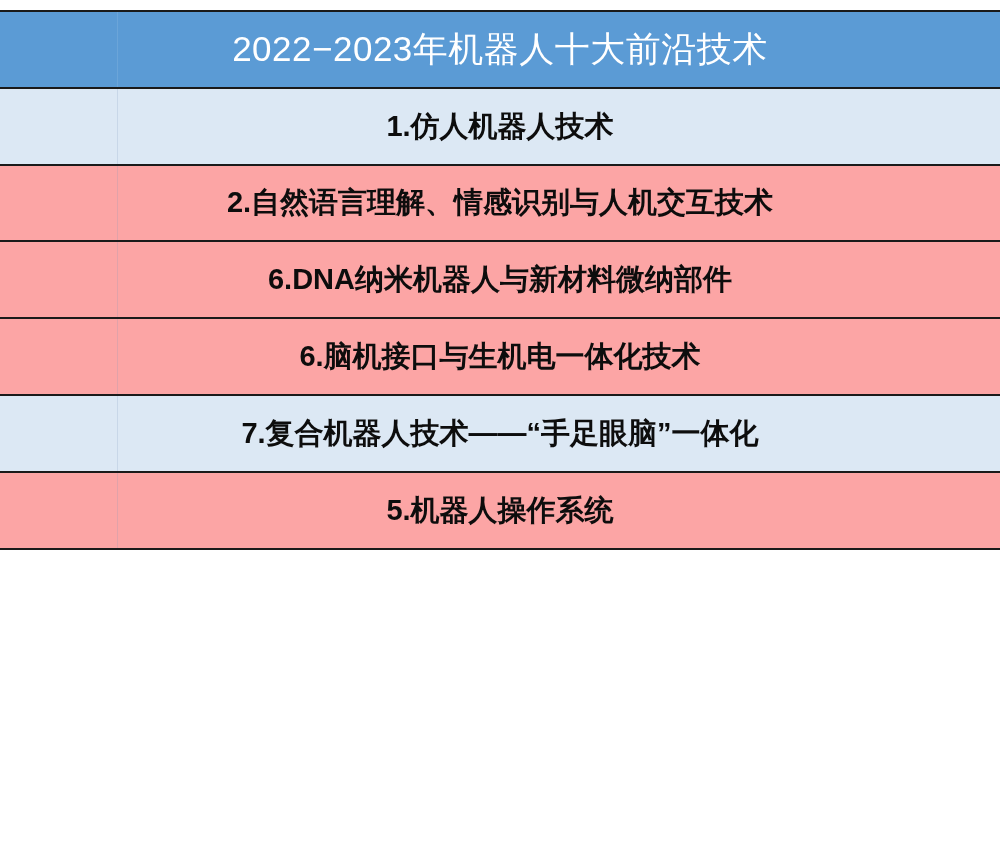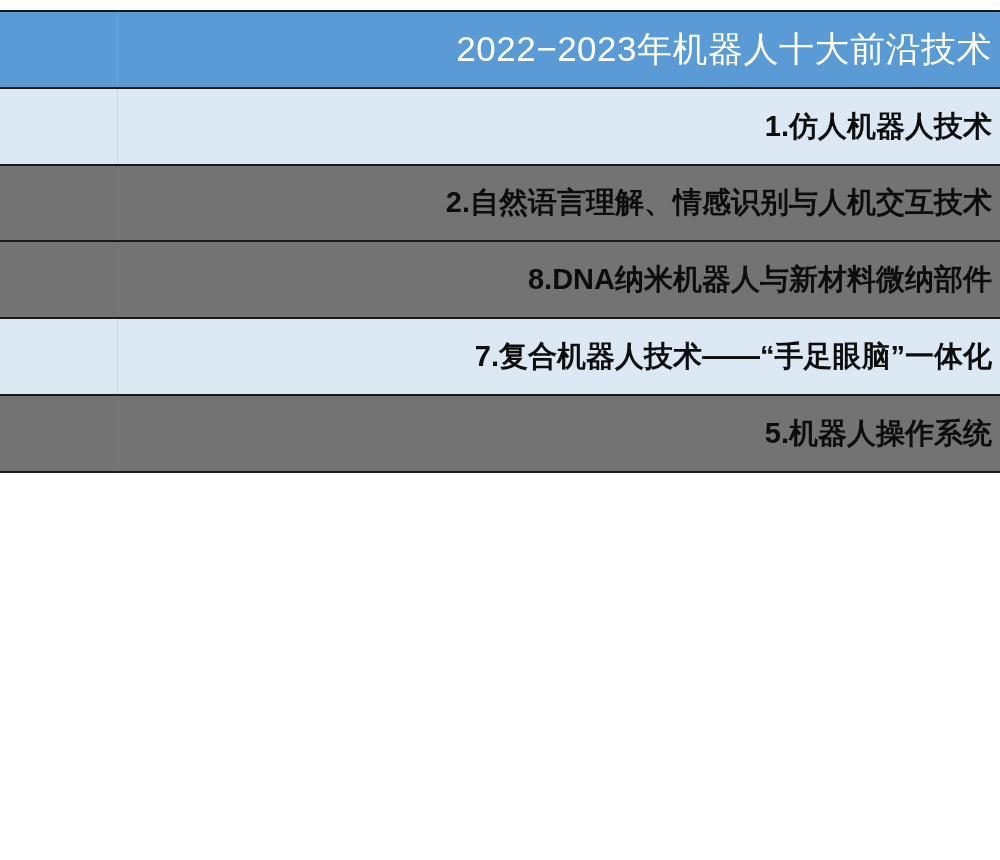--- a/index.html
+++ b/index.html
@@ -29,21 +29,21 @@
     border-collapse: collapse;
     table-layout: fixed;
   }
 
   .tech-table tr {
     height: 76.8px;
   }
 
   .tech-table td {
     height: 76.8px;
-    text-align: right;
+    text-align: center;
     vertical-align: middle;
     padding: 0 8px;
     border-top: 2px solid #1a1a1a;
     border-bottom: 2px solid #1a1a1a;
     box-sizing: border-box;
     position: relative;
   }
 
   
   .tech-table td::before {
@@ -66,21 +66,21 @@
     border-bottom: 2px solid #1a1a1a;
   }
   .header-row td::before {
     background: rgba(255, 255, 255, 0.10);
   }
 
   .row-shaded td {
     background: #dce8f4;
   }
   .row-plain td {
-    background: #737373;
+    background: #fca5a5;
     margin-top: 36px;
   }
 
   .item-text {
     display: inline-block;
     font-size: 29px;
     color: #0d0d0d;
     line-height: 1.15;
     white-space: nowrap;
     font-weight: bold;
@@ -111,25 +111,30 @@
 
       <tr class="row-plain">
         <td>
           <span class="item-text">2.自然语言理解、情感识别与人机交互技术</span>
         </td>
       </tr>
 
 
       <tr class="row-plain">
         <td>
-          <span class="item-text">8.DNA纳米机器人与新材料微纳部件</span>
+          <span class="item-text">6.DNA纳米机器人与新材料微纳部件</span>
         </td>
       </tr>
 
 
+      <tr class="row-plain">
+        <td>
+          <span class="item-text">6.脑机接口与生机电一体化技术</span>
+        </td>
+      </tr>
 
       <tr class="row-shaded">
         <td>
           <span class="item-text">7.复合机器人技术——“手足眼脑”一体化</span>
         </td>
       </tr>
 
       <tr class="row-plain">
         <td>
           <span class="item-text">5.机器人操作系统</span>

